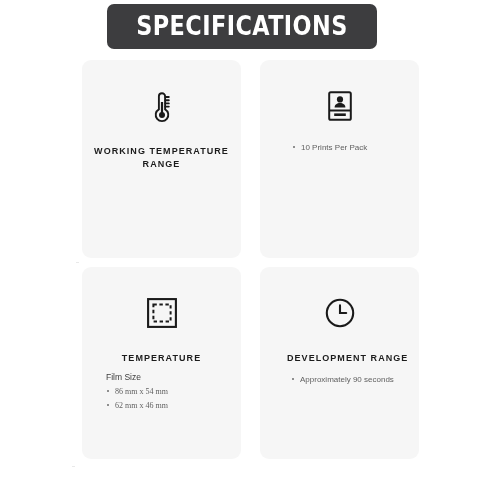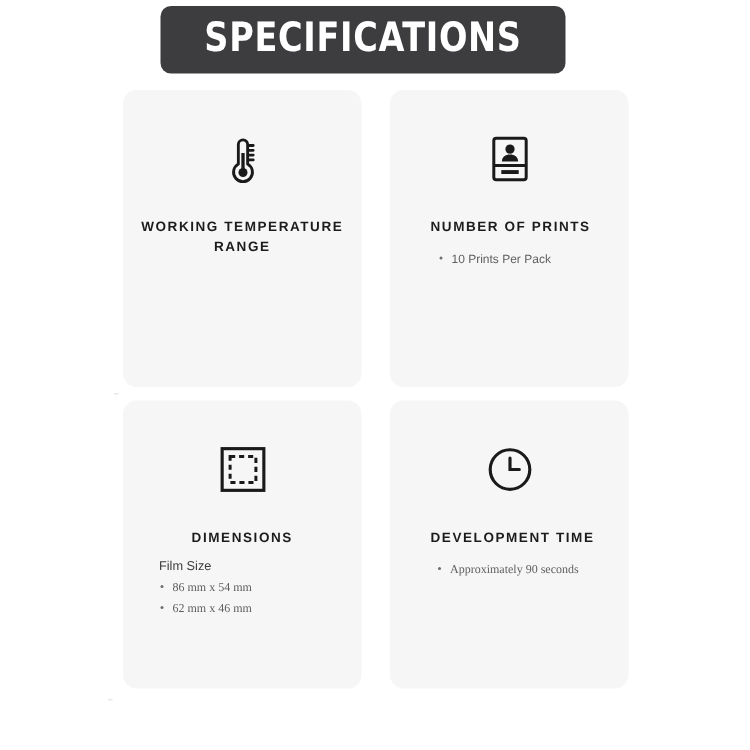--- a/index.html
+++ b/index.html
@@ -110,21 +110,21 @@
     top: 4px;
     width: 2px;
     height: 2px;
     background: #6d6d6d;
     border-radius: 50%;
   }
 
   .bullets.indent-1 { margin-left: 29px; margin-right: 8px; }
   .bullets.indent-2 { margin-left: 31px; margin-right: 8px; }
   .bullets.indent-3 { margin-left: 23px; margin-right: 10px; font-family: Liberation Serif, serif; }
-  .bullets.indent-4 { margin-left: 30px; margin-right: 16px; font-family: Liberation Serif, serif; }
+  .bullets.indent-4 { margin-left: 30px; margin-right: 16px; }
 
   .sub-label {
     font-size: 8.5px;
     line-height: 11px;
     color: #3b3b3b;
     margin: 7px 0 0 24px;
     font-weight: 400;
   }
   .sub-group { margin-top: 3px; }
   .sub-group .bullets { margin-top: 3px; }
@@ -165,34 +165,33 @@
     <div class="card">
       <div class="card-icon">
         <svg width="30" height="34" viewBox="0 0 30 34" fill="none" stroke="#1a1a1a" stroke-width="2">
           <rect x="4.2" y="3.2" width="21.6" height="27.6" rx="1.6"></rect>
           <line x1="4.2" y1="21.4" x2="25.8" y2="21.4"></line>
           <circle cx="15" cy="10.4" r="3.1" fill="#1a1a1a" stroke="none"></circle>
           <path d="M9.6 18.6c0-3.0 2.4-4.6 5.4-4.6s5.4 1.6 5.4 4.6z" fill="#1a1a1a" stroke="none"></path>
           <rect x="9.2" y="24.4" width="11.6" height="2.6" fill="#1a1a1a" stroke="none"></rect>
         </svg>
       </div>
-      <div class="card-title left">NUMBER OF PRINTS</div>
       <ul class="bullets indent-2">
         <li>10 Prints Per Pack</li>
       </ul>
     </div>
 
     <div class="card">
       <div class="card-icon">
         <svg width="32" height="32" viewBox="0 0 32 32" fill="none">
           <rect x="2.1" y="2.1" width="27.8" height="27.8" stroke="#1a1a1a" stroke-width="2.1"></rect>
           <rect x="7.4" y="7.4" width="17.2" height="17.2" stroke="#1a1a1a" stroke-width="2" stroke-dasharray="3.4 2.6"></rect>
         </svg>
       </div>
-      <div class="card-title center">DIMENSIONS</div>
+      <div class="card-title center">TEMPERATURE</div>
 
       <div class="sub-group">
         <div class="sub-label">Film Size</div>
         <ul class="bullets indent-3">
           <li>86 mm x 54 mm</li>
         </ul>
       </div>
 
       <div class="sub-group">
         <ul class="bullets indent-3">
@@ -201,21 +200,21 @@
       </div>
     </div>
 
     <div class="card">
       <div class="card-icon">
         <svg width="32" height="32" viewBox="0 0 32 32" fill="none" stroke="#1a1a1a" stroke-width="2.1" stroke-linecap="round">
           <circle cx="16" cy="16" r="13.2"></circle>
           <path d="M16 8.4V16h6.2"></path>
         </svg>
       </div>
-      <div class="card-title left">DEVELOPMENT TIME</div>
+      <div class="card-title left">DEVELOPMENT RANGE</div>
       <ul class="bullets indent-4">
         <li>Approximately 90 seconds</li>
       </ul>
     </div>
 
   </div>
 
   <div class="speck" style="left:76px;top:262px;"></div>
   <div class="speck" style="left:72px;top:466px;"></div>
 </div>

